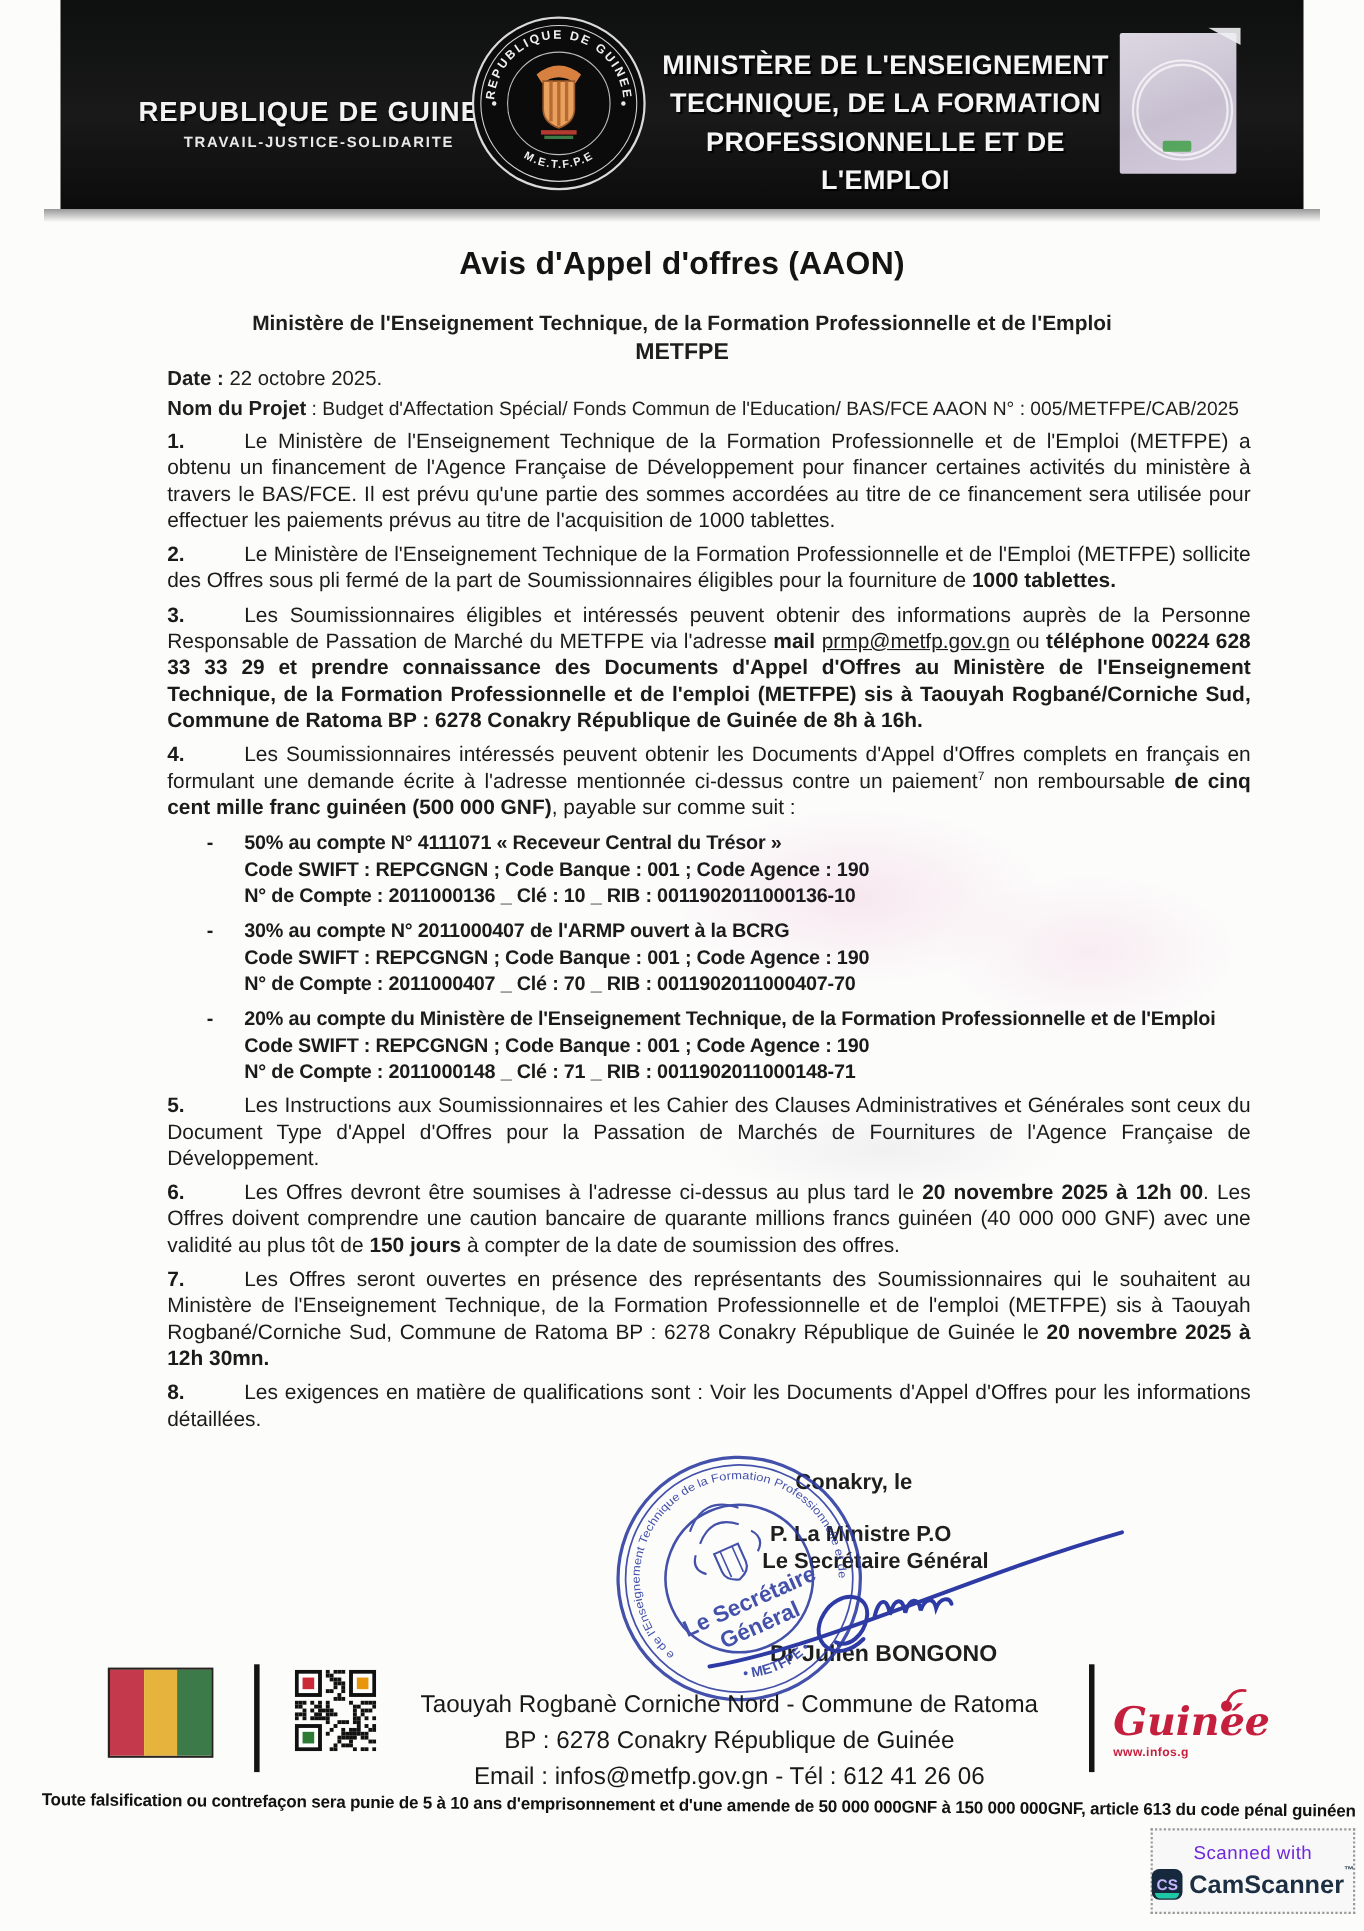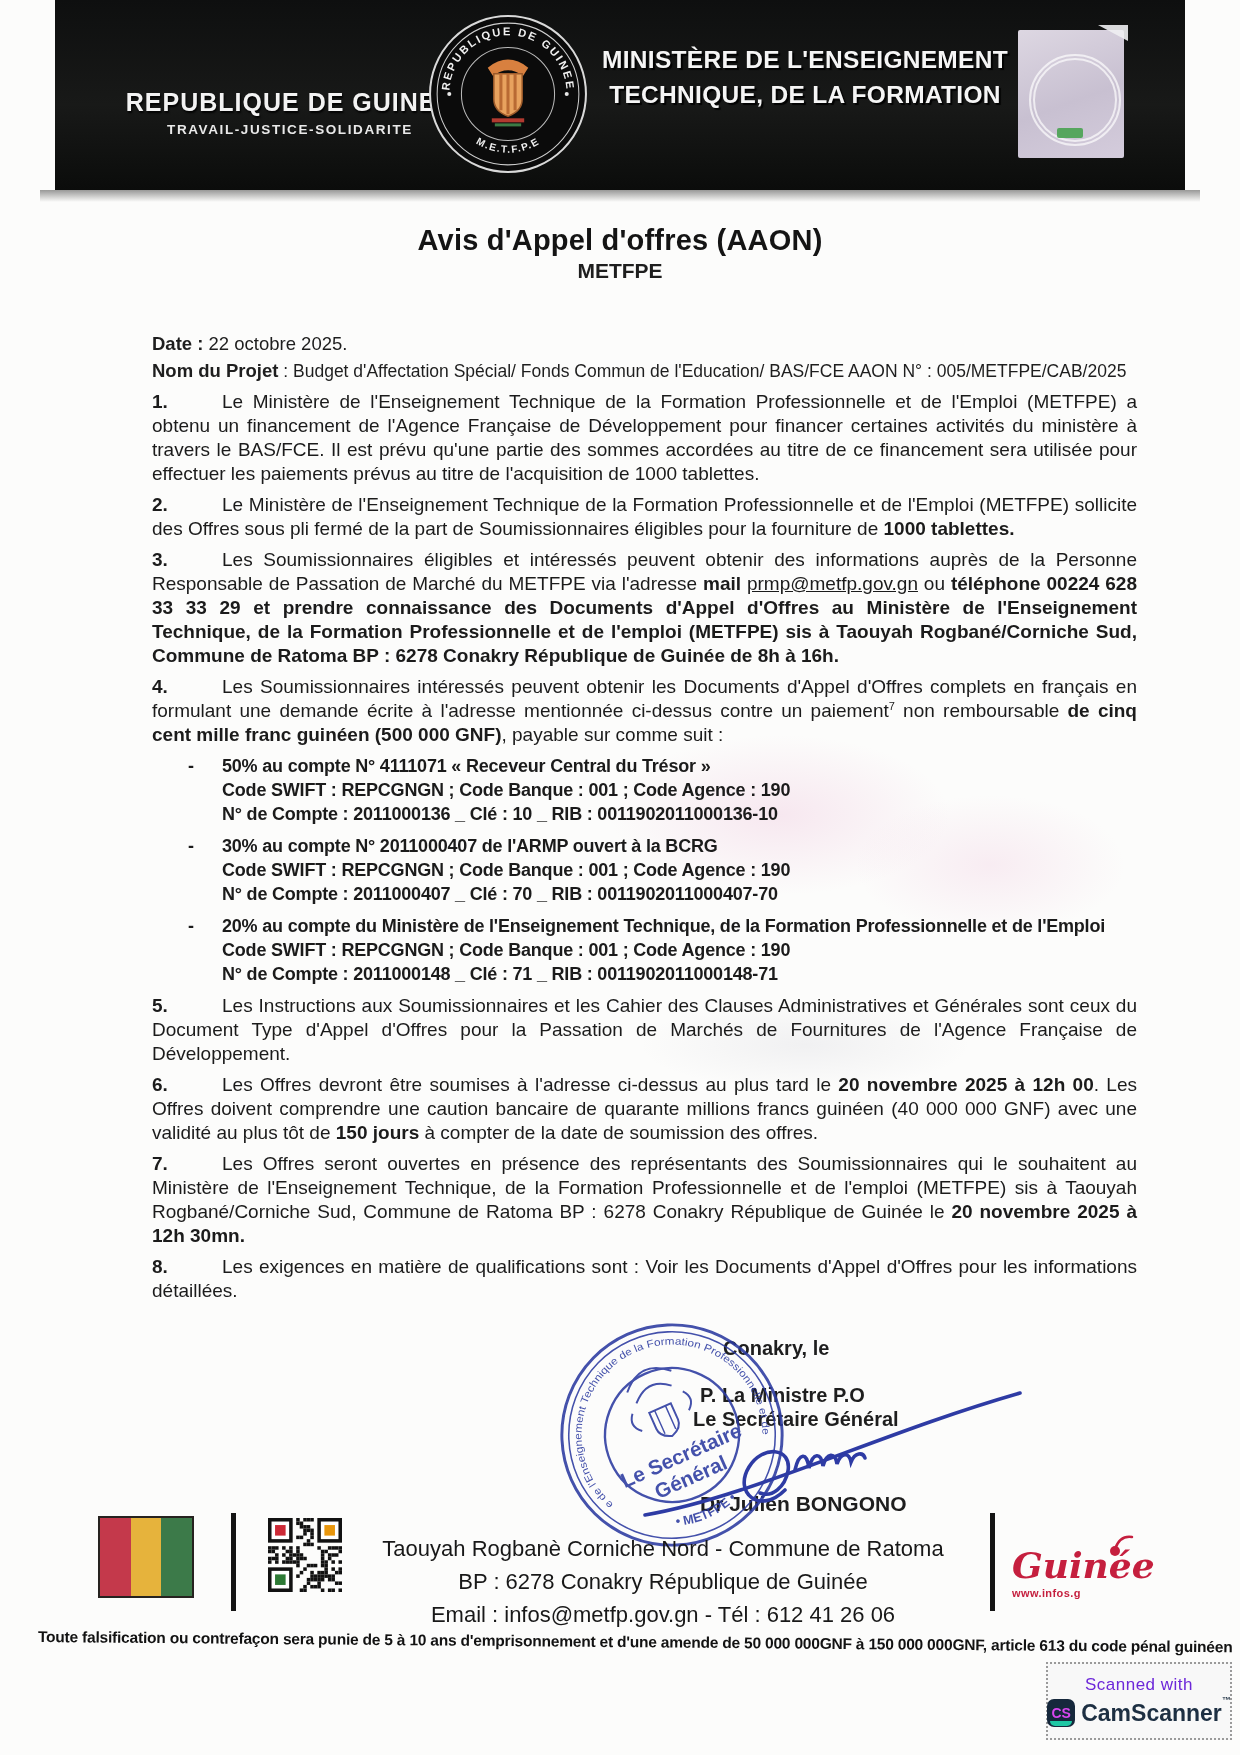--- a/index.html
+++ b/index.html
@@ -82,21 +82,21 @@
   .guinee .g-url{font-size:11px;font-weight:700;color:#c51f3e;letter-spacing:.4px;margin-top:2px;}
   .g-cherry{position:absolute;left:98px;top:-12px;width:26px;height:24px;}
   .legal{position:absolute;left:38px;top:1628px;width:1180px;font-size:15.5px;font-weight:800;color:#121212;
          transform:rotate(.5deg);transform-origin:left top;white-space:nowrap;letter-spacing:-.2px;}
 
   
   .cs-badge{position:absolute;left:1046px;top:1662px;width:182px;height:74px;border:2px dotted #9a9a9a;
             background:#f8f8f8;display:flex;flex-direction:column;align-items:center;justify-content:center;gap:4px;}
   .cs-line1{font-size:17px;color:#6d28d9;letter-spacing:.5px;}
   .cs-row{display:flex;align-items:center;gap:6px;}
-  .cs-ico{position:relative;width:28px;height:28px;background:#16283c;border-radius:7px;color:#d946ef;
+  .cs-ico{position:relative;width:28px;height:28px;background:#16283c;border-radius:7px;color:#c4b5fd;
           font-weight:800;font-size:14px;display:flex;align-items:center;justify-content:center;}
   .cs-ico::after{content:"";position:absolute;left:3px;right:3px;bottom:1px;height:5px;background:#1fc8a5;border-radius:0 0 5px 5px;}
   .cs-word{font-size:23px;font-weight:800;color:#1d2f42;}
   .cs-tm{font-size:9px;color:#1d2f42;vertical-align:top;}
 </style>
 </head>
 <body>
 
 <div class="page">
 
@@ -131,30 +131,32 @@
         <path d="M66,60 h28 v25 q0,12 -14,17 q-14,-5 -14,-17 z" fill="#e8a25e" stroke="#9c5a2a" stroke-width="1.5"></path>
         <path d="M73,60 v36 M80,60 v40 M87,60 v36" stroke="#b96a33" stroke-width="3" fill="none"></path>
         <rect x="64" y="104" width="32" height="4" fill="#b23a30"></rect>
         <rect x="67" y="109" width="26" height="3" fill="#3c7a45"></rect>
       </g>
     </svg>
 
     <div class="ministry">
       <div>MINISTÈRE DE L'ENSEIGNEMENT</div>
       <div>TECHNIQUE, DE LA FORMATION</div>
+      <div>PROFESSIONNELLE ET DE L'EMPLOI</div>
     </div>
 
     <div class="stamp-sq">
       <div class="stamp-green"></div>
     </div>
   </div>
   <div class="banner-fade"></div>
 
   <div class="doc-head">
     <div class="doc-title">Avis d'Appel d'offres (AAON)</div>
+    <div class="doc-subtitle">Ministère de l'Enseignement Technique, de la Formation Professionnelle et de l'Emploi</div>
     <div class="doc-acronym">METFPE</div>
   </div>
 
   <div class="meta">
     <div><span class="lbl">Date :</span><span> 22 octobre 2025.</span></div>
     <div><span class="lbl">Nom du Projet</span><span class="proj-val"> : Budget d'Affectation Spécial/ Fonds Commun de l'Education/ BAS/FCE AAON N° : 005/METFPE/CAB/2025</span></div>
   </div>
 
   <div class="doc-body">
       <p class="para"><span class="pnum">1.</span><span>Le Ministère de l'Enseignement Technique de la Formation Professionnelle et de l'Emploi (METFPE) a obtenu un financement de l'Agence Française de Développement pour financer certaines activités du ministère à travers le BAS/FCE.  Il est prévu qu'une partie des sommes accordées au titre de ce financement sera utilisée pour effectuer les paiements prévus au titre de l'acquisition de 1000 tablettes.</span></p>

